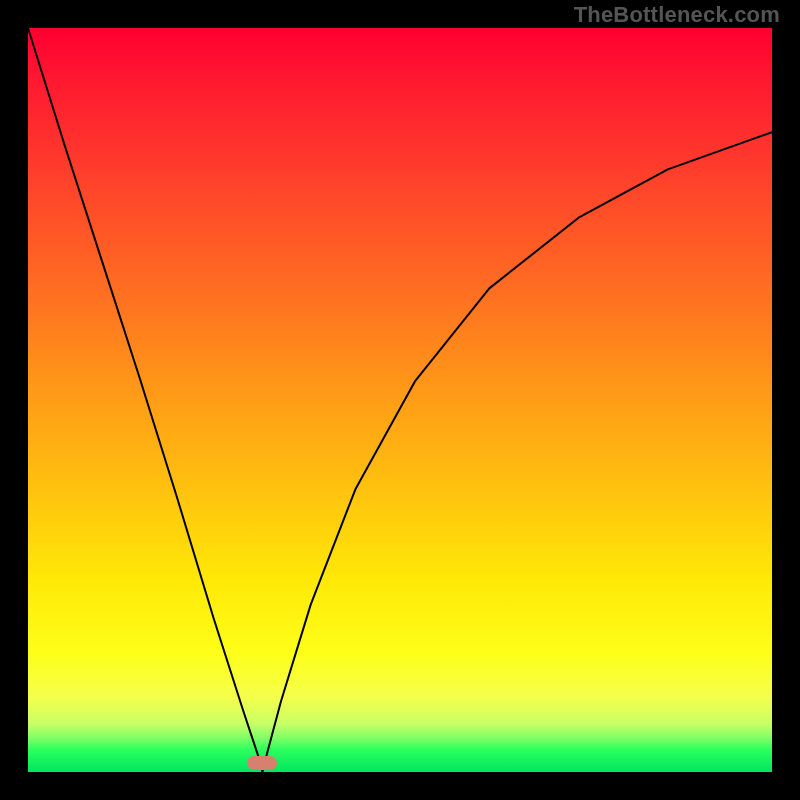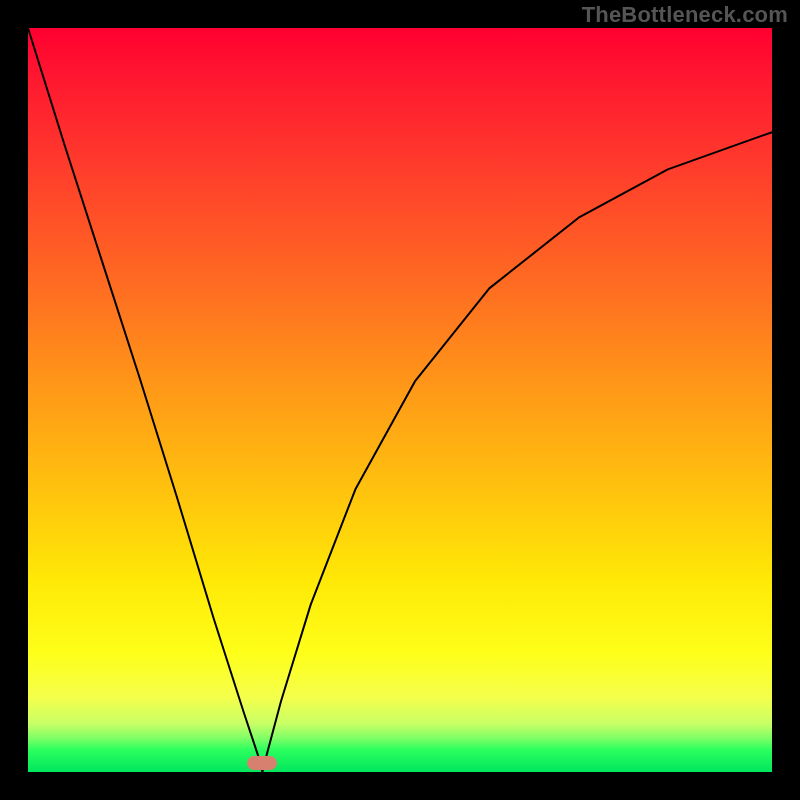--- a/index.html
+++ b/index.html
@@ -13,21 +13,21 @@
   }
   .frame {
     position: relative;
     width: 800px;
     height: 800px;
     background: #000;
   }
   .watermark {
     position: absolute;
     top: 2px;
-    right: 12px;
+    right: 20px;
     color: #555;
     font-size: 22px;
     font-weight: 600;
     letter-spacing: 0.2px;
     user-select: none;
   }
   .plot-area {
     position: absolute;
     left: 28px;
     top: 28px;

